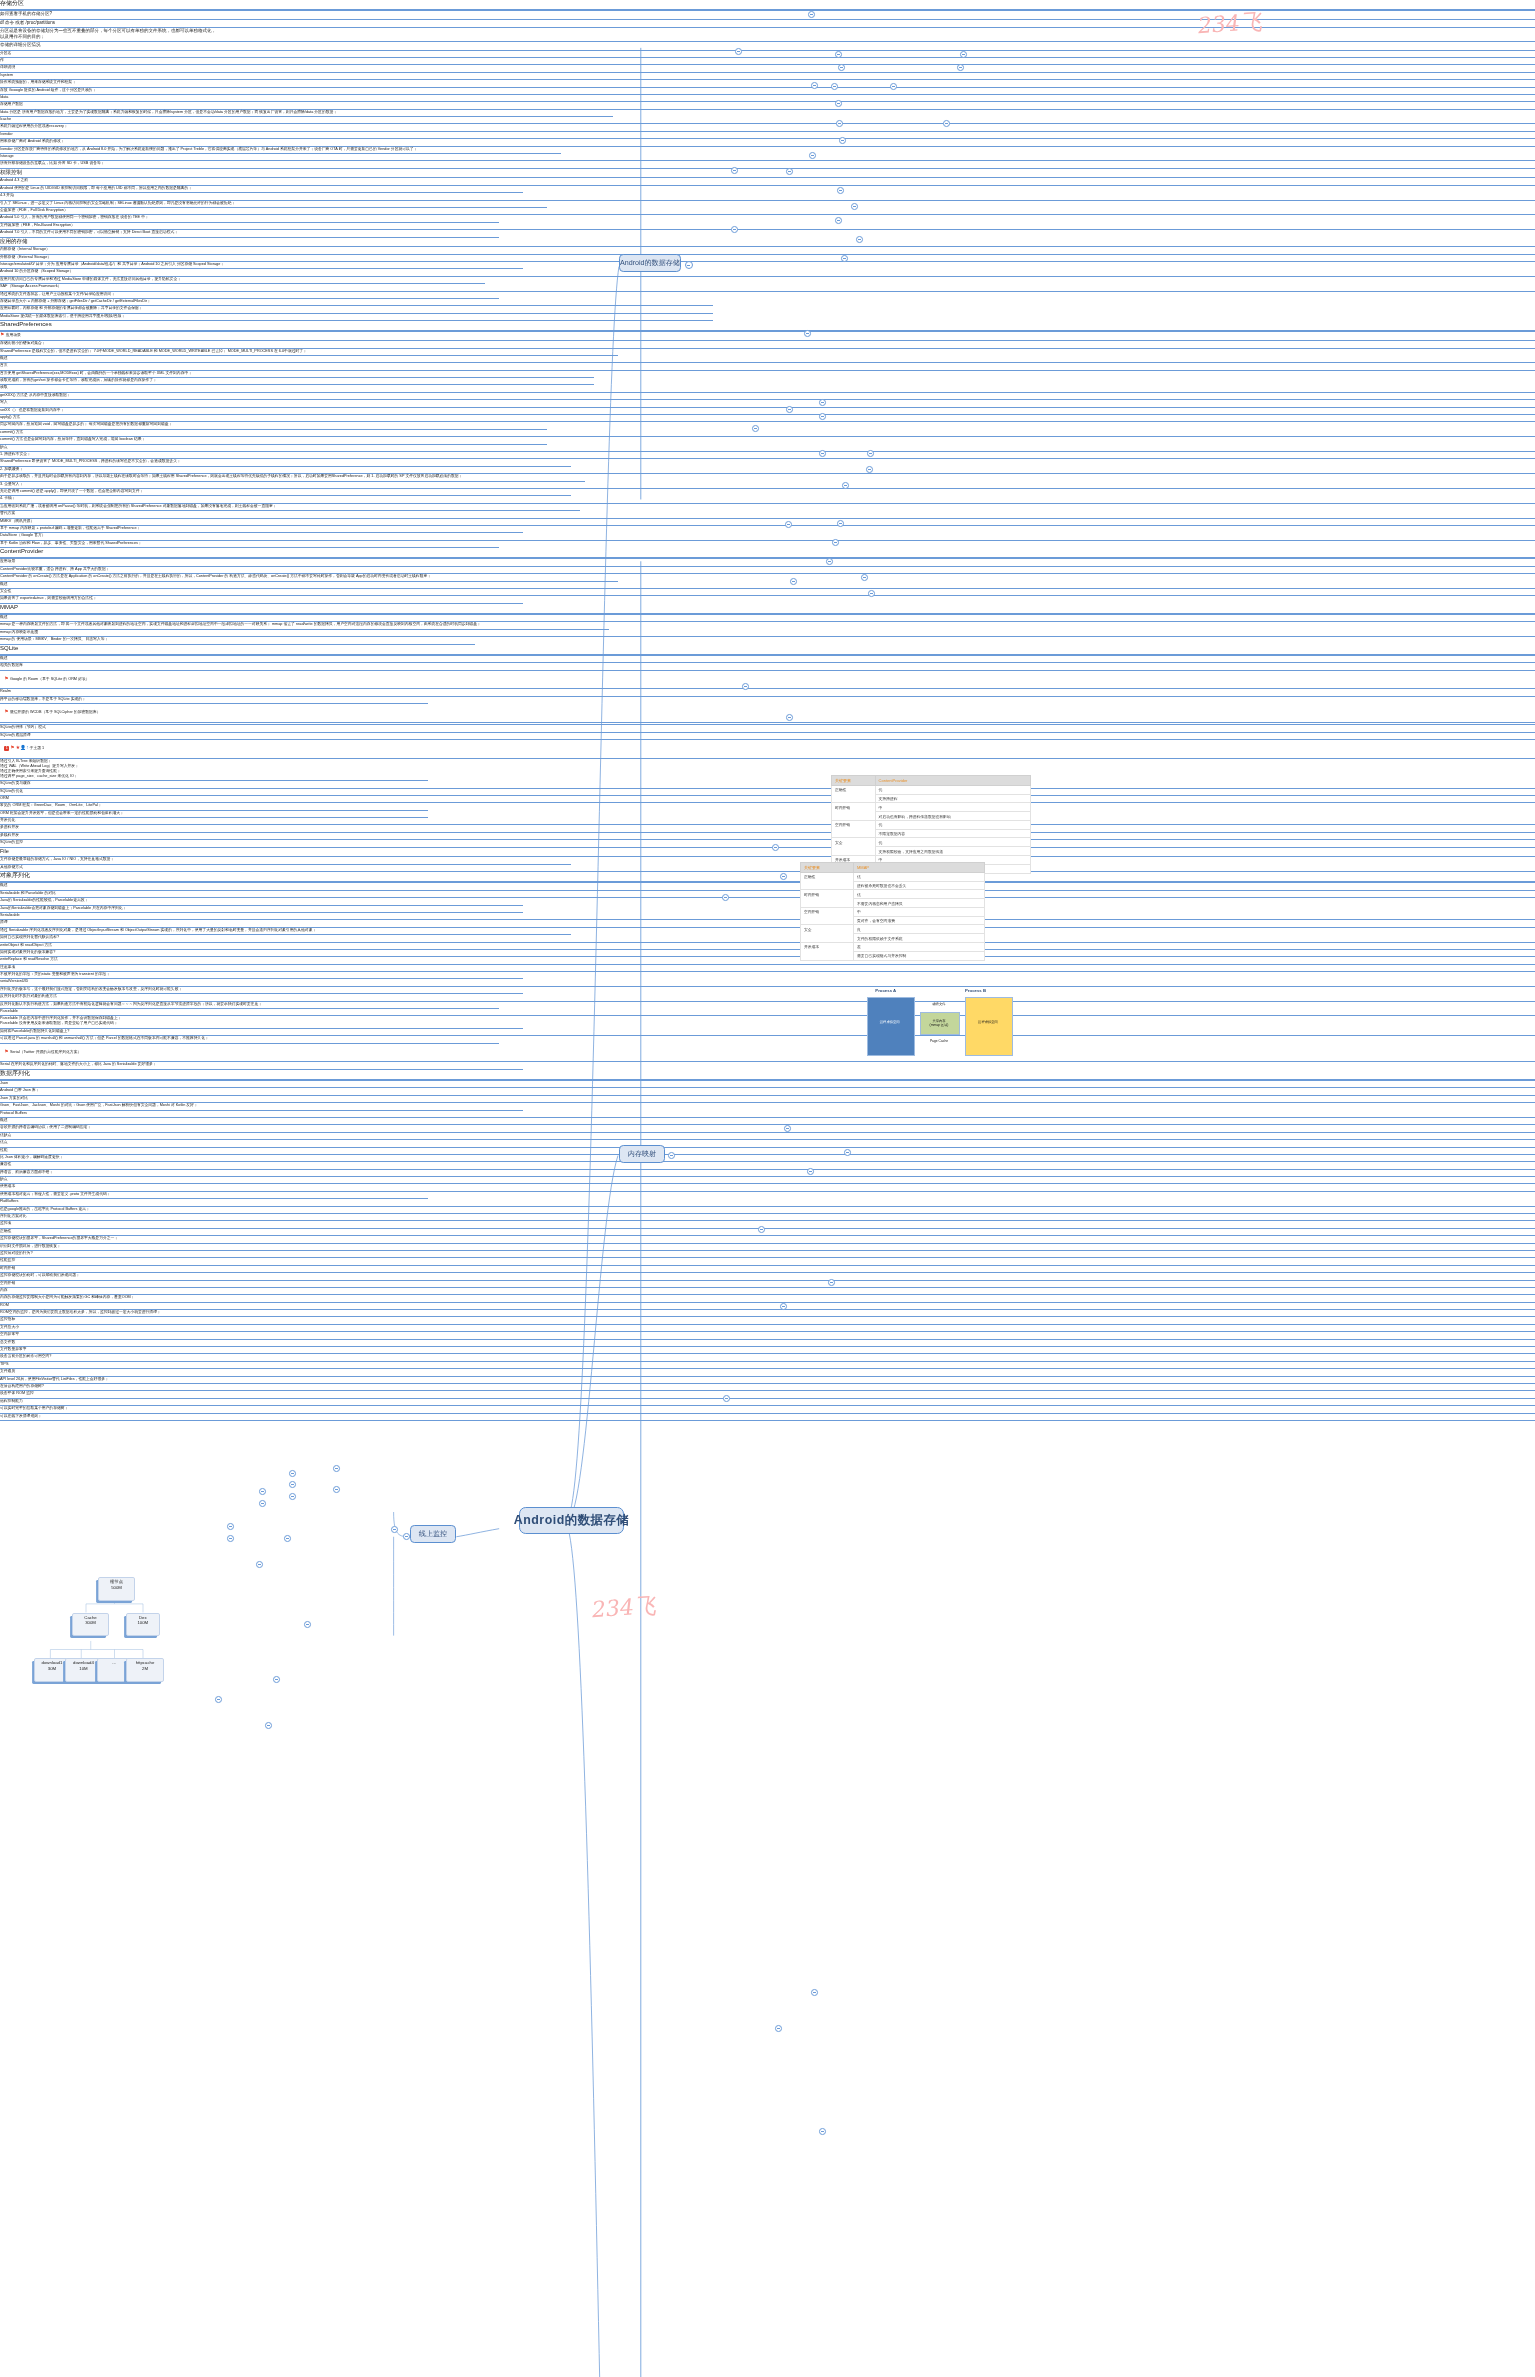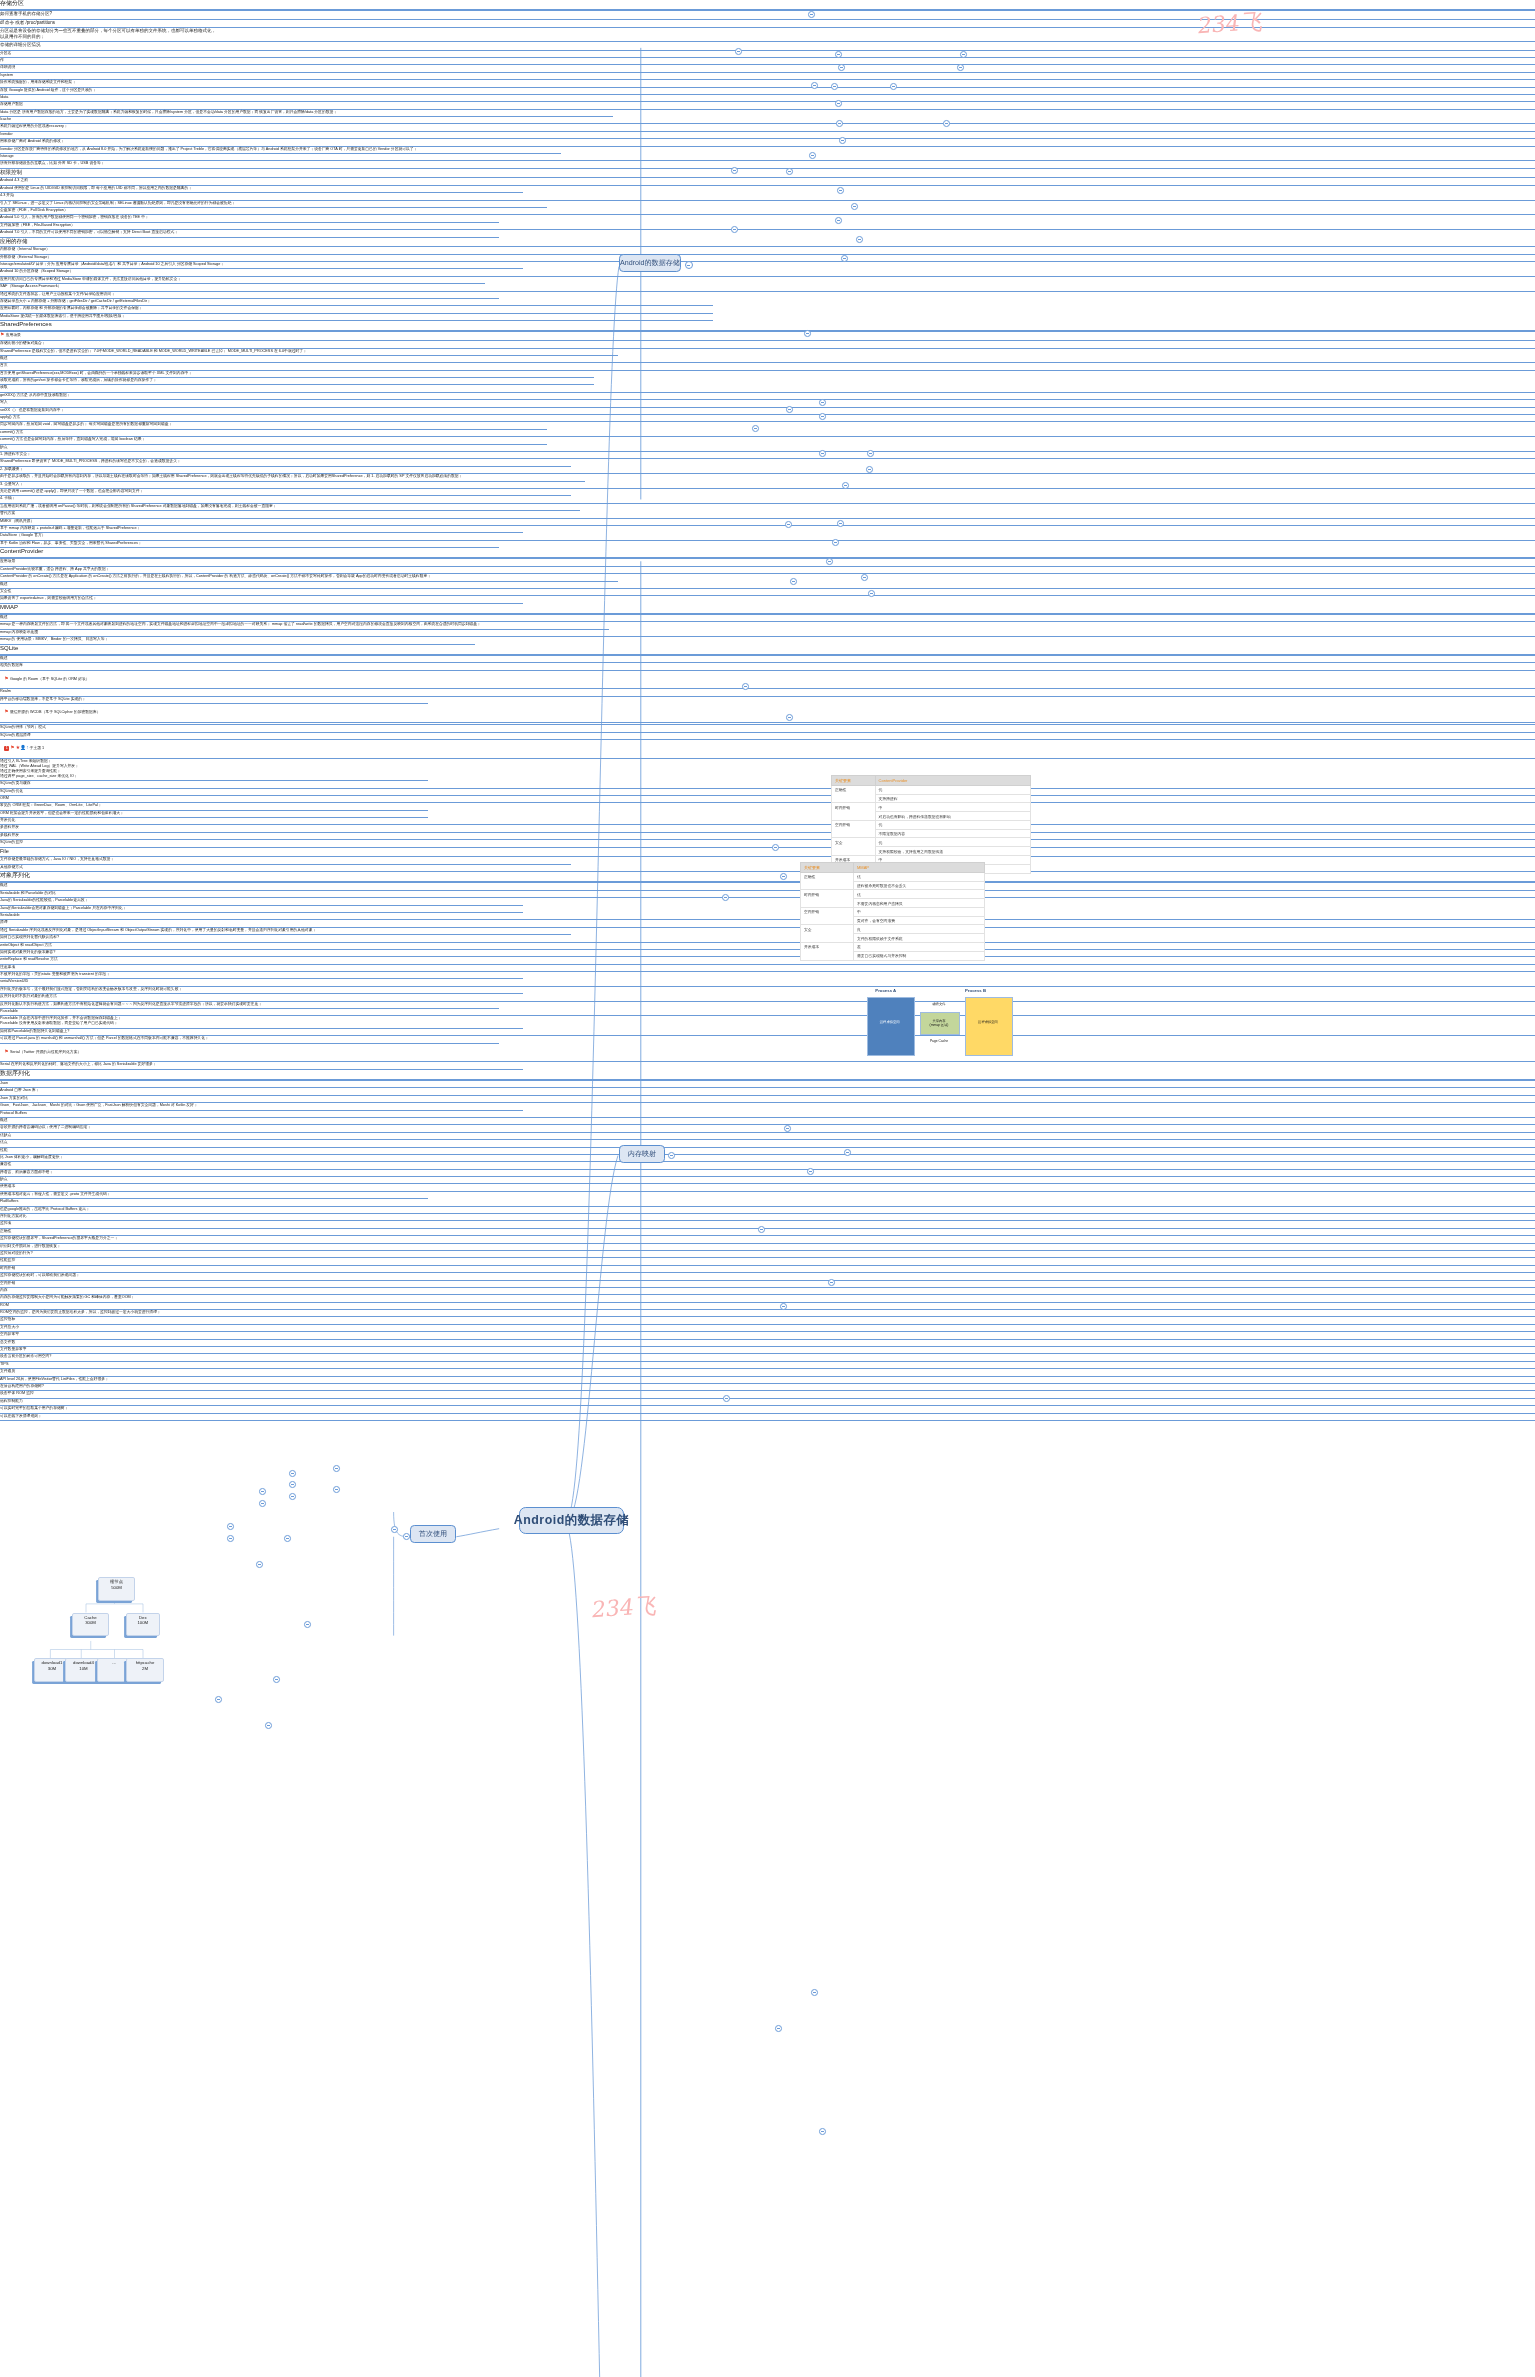--- a/index.html
+++ b/index.html
@@ -165,21 +165,21 @@
   </svg>
 
   <div class="node root" style="left:499px; top:1507px; width:105px; height:27px;margin-left:20px;">Android的数据存储</div>
 
   <div class="node l1" style="left:619px; top:254px; width:62px;">Android的数据存储</div>
   <div class="tg" style="left:685px; top:261px;"></div>
 
   <div class="node l1" style="left:619px; top:1145px; width:46px;">内存映射</div>
   <div class="tg sm" style="left:668px; top:1152px;"></div>
 
-  <div class="node l1" style="left:410px; top:1525px; width:46px;">首次使用</div>
+  <div class="node l1" style="left:410px; top:1525px; width:46px;">线上监控</div>
   <div class="tg sm" style="left:403px; top:1533px;"></div>
 
   <div class="tp lvl2" style="left:699px; top:46px;">存储分区</div>
   <div class="tg sm" style="left:735px; top:48px;"></div>
 
   <div class="tp small" style="left:751px; top:9.5px;">如何查看手机的存储分区?</div>
   <div class="tg sm" style="left:808px; top:11.4px;"></div>
   <div class="tp small" style="left:827px; top:9.5px;">df 命令 或者 /proc/partitions</div>
 
   <div class="tp small" style="left:813px; top:23px;">分区就是将设备的存储划分为一些互不重叠的部分，每个分区可以有单独的文件系统，也都可以单独格式化，

